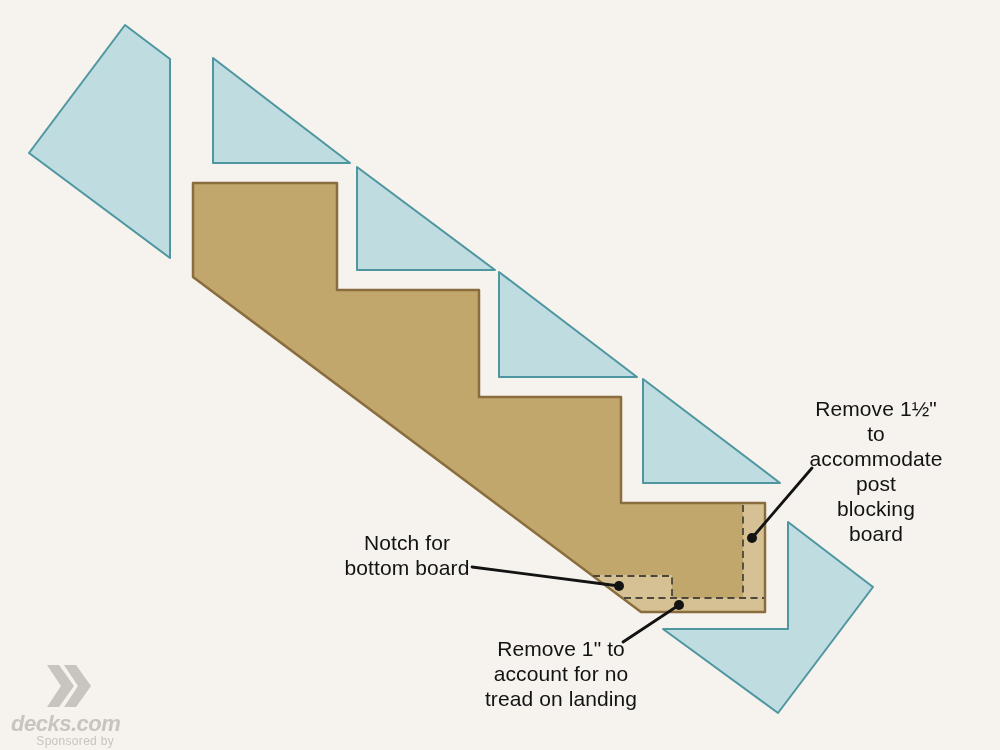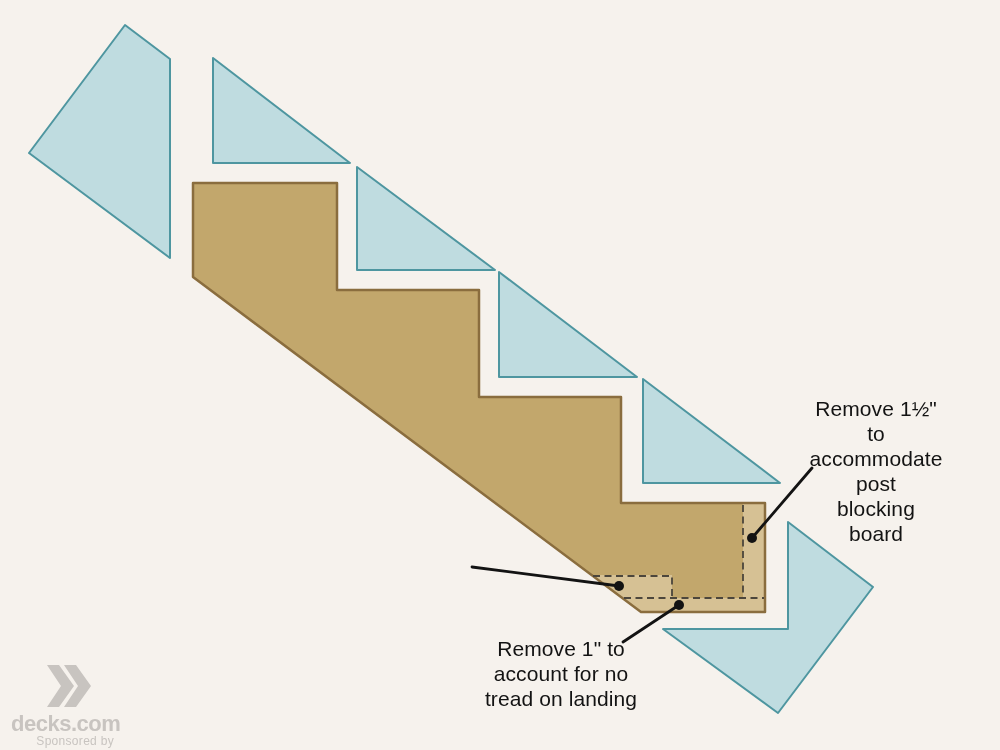--- a/index.html
+++ b/index.html
@@ -24,20 +24,21 @@
     font-size:21px;line-height:25px;
     color:var(--text_color,#131313);
     text-align:center;
     white-space:pre-line;
     letter-spacing:0.1px;
   }
   .logo-text{
     position:absolute;left:11px;top:711px;
     font-size:22px;font-weight:700;letter-spacing:-0.5px;
     color:var(--logo_gray,#c8c4c0);
+    font-style:italic;
   }
   .logo-tagline{
     position:absolute;left:11px;top:734px;width:103px;
     font-size:12px;letter-spacing:0.3px;text-align:right;
     color:var(--logo_gray,#c8c4c0);
   }
   .logo-icon-svg{position:absolute;left:0;top:0;}
 </style>
 </head>
 <body>
@@ -78,20 +79,22 @@
     <line class="leader" x1="472" y1="567" x2="619" y2="586"></line>
     <circle class="dot" cx="619" cy="586" r="5"></circle>
 
     <line class="leader" x1="623" y1="642" x2="679" y2="605"></line>
     <circle class="dot" cx="679" cy="605" r="5"></circle>
   </svg>
 
   <div class="label" style="left:876px;top:396px;">Remove 1½" to
 accommodate post
 blocking board</div>
+  <div class="label" style="left:407px;top:530px;">Notch for
+bottom board</div>
   <div class="label" style="left:561px;top:636px;">Remove 1" to
 account for no
 tread on landing</div>
 
   <svg class="logo-icon-svg" width="1000" height="750" viewBox="0 0 1000 750">
     <path d="M47,665 L59,665 L74,686 L59,707 L47,707 L61,686 Z" fill="var(--logo_gray,#c8c4c0)"></path>
     <path d="M64,665 L76,665 L91,686 L76,707 L64,707 L78,686 Z" fill="var(--logo_gray,#c8c4c0)"></path>
   </svg>
   <div class="logo-text">decks.com</div>
   <div class="logo-tagline">Sponsored by Trex</div>

